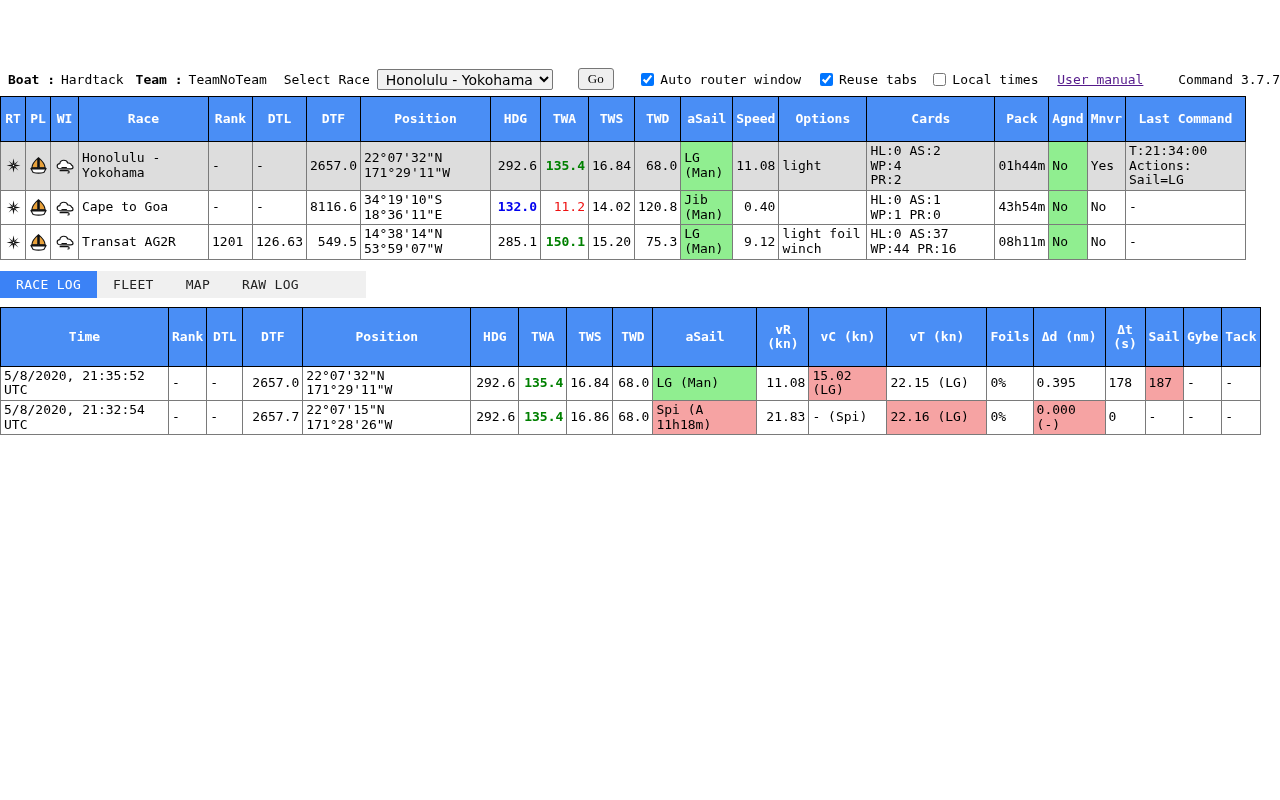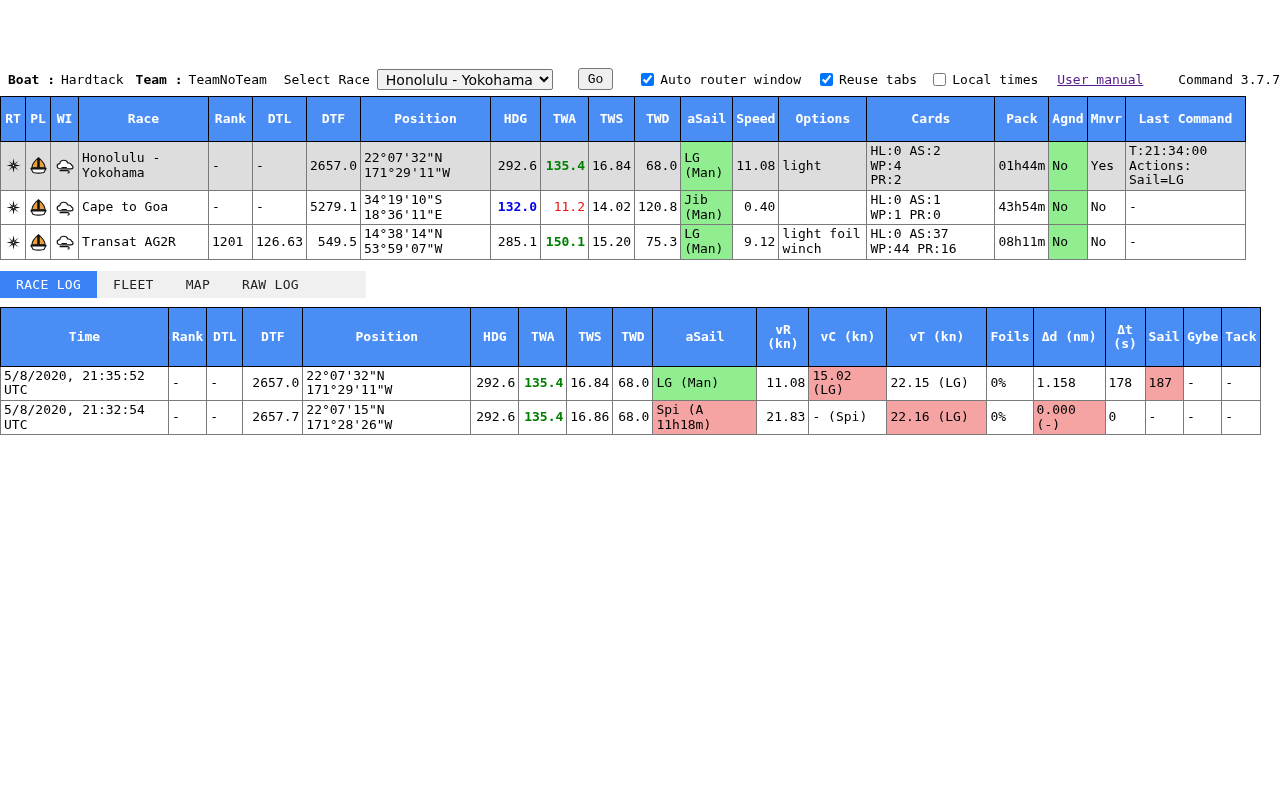--- a/index.html
+++ b/index.html
@@ -51,21 +51,21 @@
     font-family: "DejaVu Sans", "Liberation Sans", sans-serif;
     font-size: 14px;
     margin-left: 7px;
     padding: 1px 2px 1px 4px;
     border: 1px solid #767676;
     background: #f2f2f2;
     border-radius: 2px;
     height: 21px;
   }
   button.go-btn {
-    font-family: Liberation Mono, monospace;
+    font-family: Liberation Serif, serif;
     font-size: 13px;
     margin-left: 25px;
     padding: 1px 9px;
     border: 1px solid #767676;
     background: #efefef;
     border-radius: 3px;
     height: 22px;
     cursor: pointer;
   }
   .chk-group {
@@ -338,21 +338,21 @@
             <td class="icon-cell">
               <svg width="20" height="16" viewBox="0 0 22 17">
                 <path d="M6.2 11.6 Q2.4 11.6 2.4 8.6 Q2.4 6.0 5.3 5.8 Q5.9 2.2 9.6 2.2 Q13.2 2.2 14.0 5.2 Q17.6 5.0 18.2 7.6 Q19.8 8.0 19.8 9.8 Q19.8 11.6 17.4 11.6 Z" fill="#fff" stroke="#111" stroke-width="1.3" stroke-linejoin="round"></path>
                 <path d="M5.6 13.6 L13.6 13.6 Q15.6 13.6 15.6 15.0 Q15.6 16.2 14.2 16.2" fill="none" stroke="#111" stroke-width="1.3" stroke-linecap="round"></path>
                 <path d="M7.6 10.2 L12.6 10.2" stroke="#111" stroke-width="1.2" stroke-linecap="round"></path>
               </svg>
             </td>
             <td class="l">Cape to Goa</td>
             <td class="l">-</td>
             <td class="l">-</td>
-            <td class="r">5279.1</td>
+            <td class="r">8116.6</td>
             <td class="l">34°19'10"S<br>18°36'11"E</td>
             <td class="r"><span class="v-blue">132.0</span></td>
             <td class="r"><span class="v-red">11.2</span></td>
             <td class="r">14.02</td>
             <td class="r">120.8</td>
             <td class="l cell-green">Jib<br>(Man)</td>
             <td class="r">0.40</td>
             <td class="l"></td>
             <td class="l">HL:0 AS:1<br>WP:1 PR:0</td>
             <td class="l">43h54m</td>
@@ -477,21 +477,21 @@
             <td class="l">22°07'32"N<br>171°29'11"W</td>
             <td class="r">292.6</td>
             <td class="r"><span class="v-green">135.4</span></td>
             <td class="r">16.84</td>
             <td class="r">68.0</td>
             <td class="l cell-green">LG (Man)</td>
             <td class="r">11.08</td>
             <td class="l cell-pink">15.02<br>(LG)</td>
             <td class="l">22.15 (LG)</td>
             <td class="l">0%</td>
-            <td class="l">1.158</td>
+            <td class="l">0.395</td>
             <td class="l">178</td>
             <td class="l cell-pink">187</td>
             <td class="l">-</td>
             <td class="l">-</td>
           </tr>
           <tr>
             <td class="l">5/8/2020, 21:32:54<br>UTC</td>
             <td class="l">-</td>
             <td class="l">-</td>
             <td class="r">2657.7</td>

